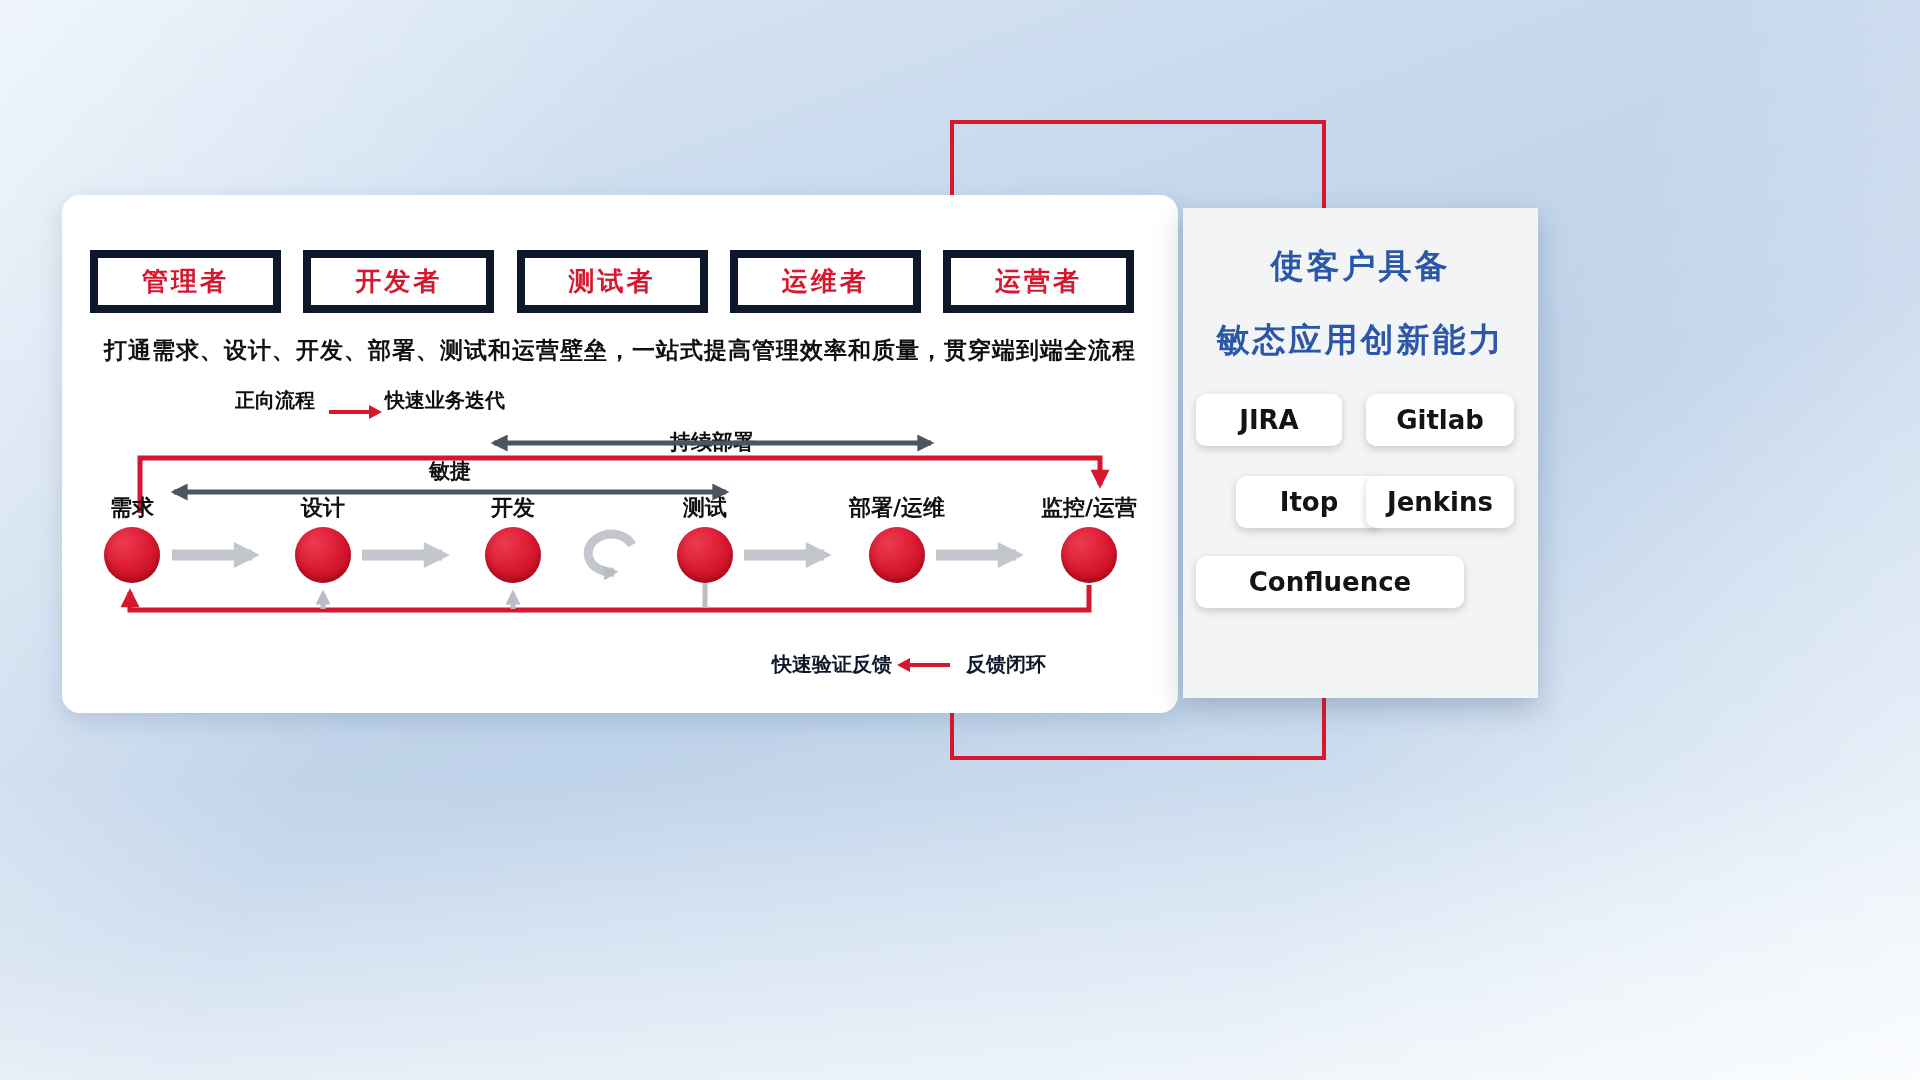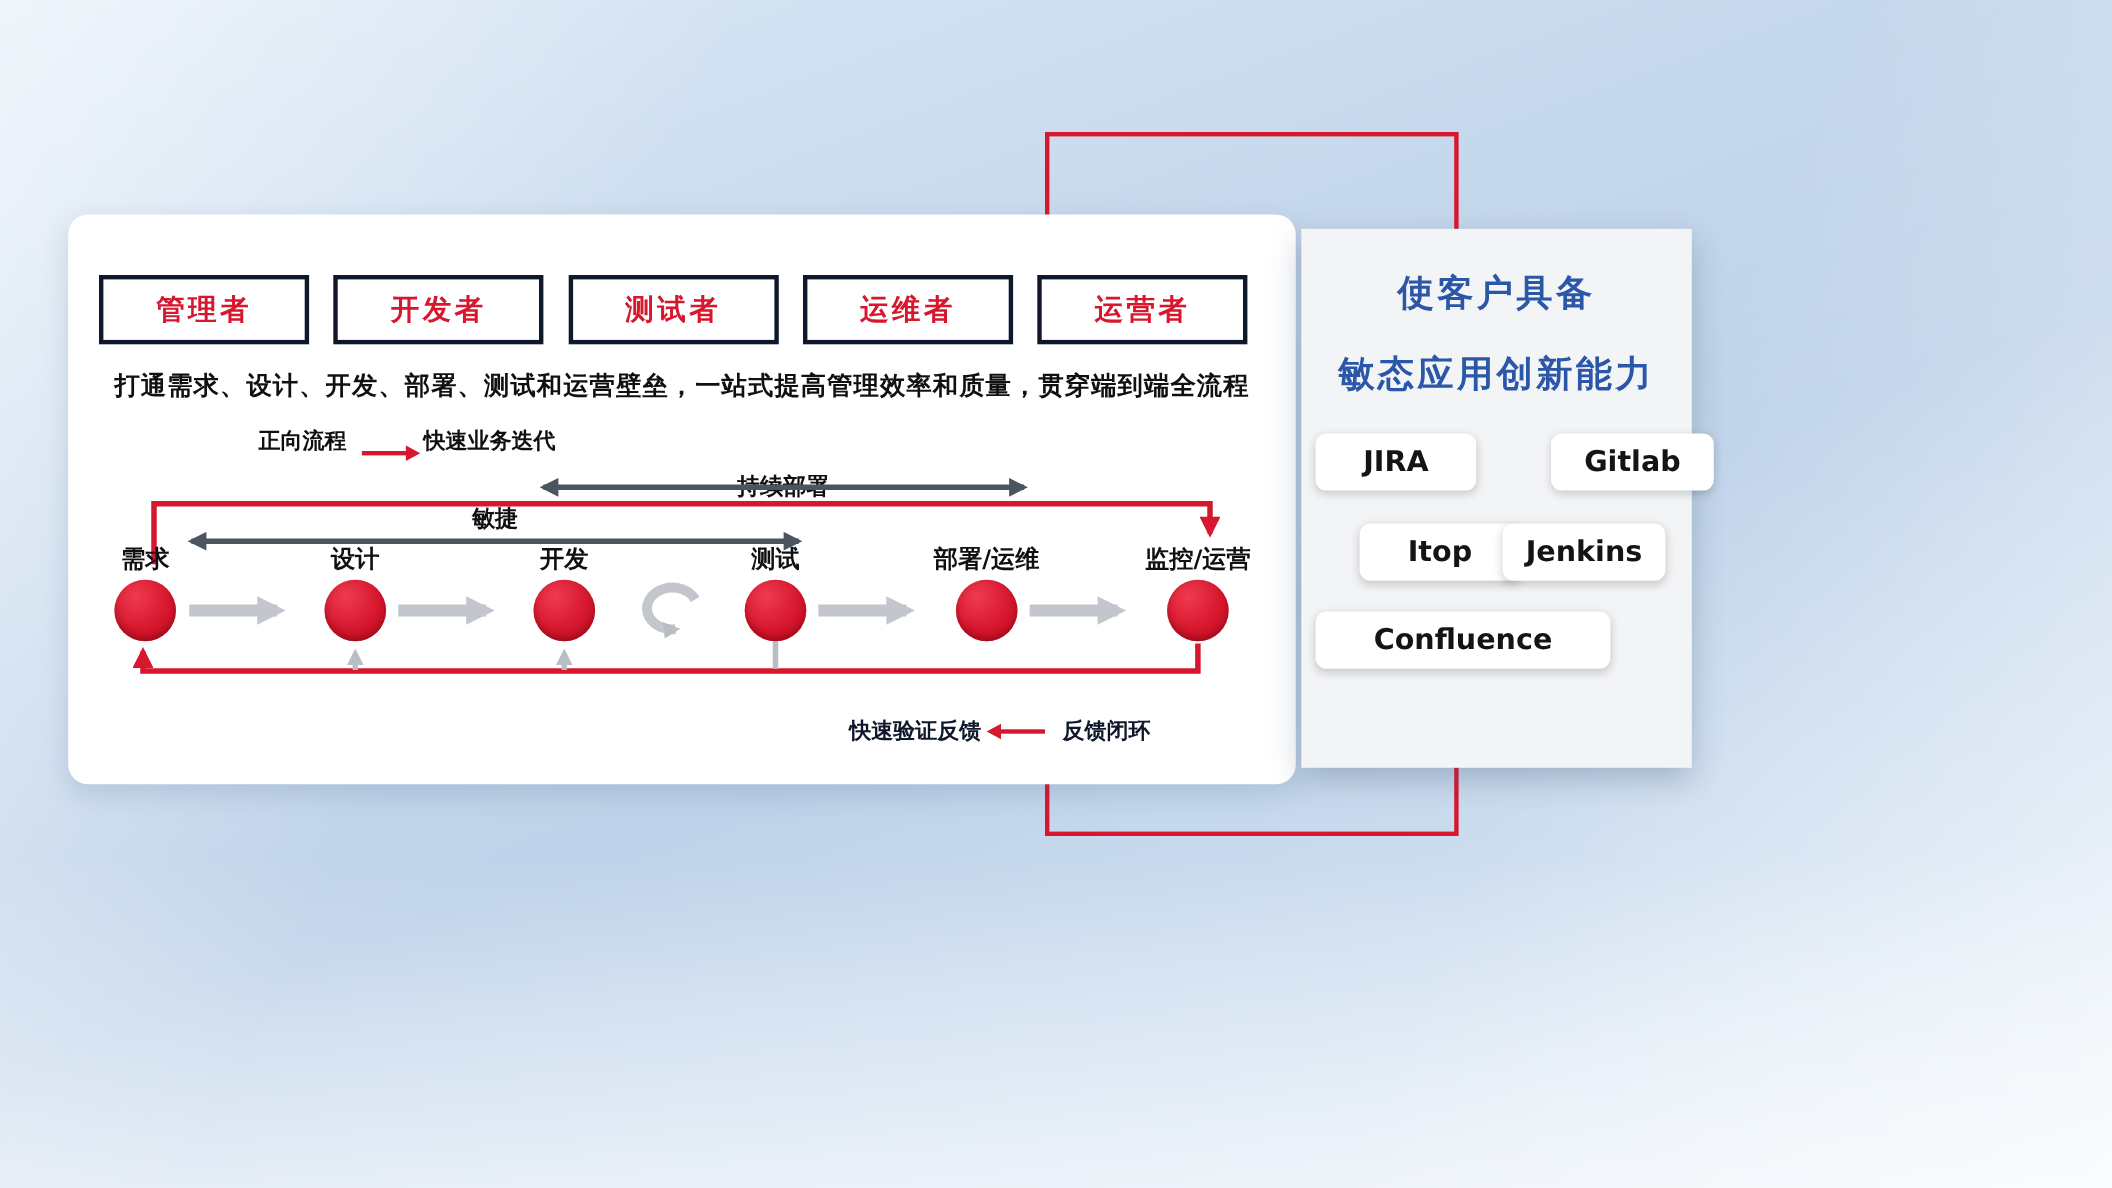--- a/index.html
+++ b/index.html
@@ -29,21 +29,21 @@
     background:#ffffff; border-radius:18px; z-index:2;
     box-shadow:0 8px 24px rgba(70,100,140,.20);
   }
 
   .roles {
     position:absolute; left:28px; top:55px; width:1044px;
     display:flex; justify-content:space-between;
   }
   .role-box {
     width:191px; height:63px; background:#fff;
-    border:4px solid #0f172a; display:flex; align-items:center; justify-content:center;
+    border:8px solid #0f172a; display:flex; align-items:center; justify-content:center;
   }
   .role-box span { color:#d7172e; font-size:26px; font-weight:bold; letter-spacing:3px; }
 
   .description {
     position:absolute; left:0; top:140px; width:100%; text-align:center;
     font-size:23px; font-weight:bold; color:#101010; letter-spacing:1px;
   }
 
   .legend-forward {
     position:absolute; left:173px; top:192px;
@@ -199,19 +199,19 @@
       <span>反馈闭环</span>
     </div>
 
   </div>
 
   <div class="panel">
     <div class="panel-title line1">使客户具备</div>
     <div class="panel-title line2">敏态应用创新能力</div>
 
     <div class="tool-box" style="left:13px;  top:186px; width:146px;">JIRA</div>
-    <div class="tool-box" style="left:183px; top:186px; width:148px;margin-left:44px;">Gitlab</div>
+    <div class="tool-box" style="left:183px; top:186px; width:148px;">Gitlab</div>
     <div class="tool-box" style="left:13px;  top:268px; width:146px;margin-left:40px;">Itop</div>
     <div class="tool-box" style="left:183px; top:268px; width:148px;">Jenkins</div>
     <div class="tool-box" style="left:13px;  top:348px; width:268px;">Confluence</div>
   </div>
 
 </div>
 
 </body></html>

